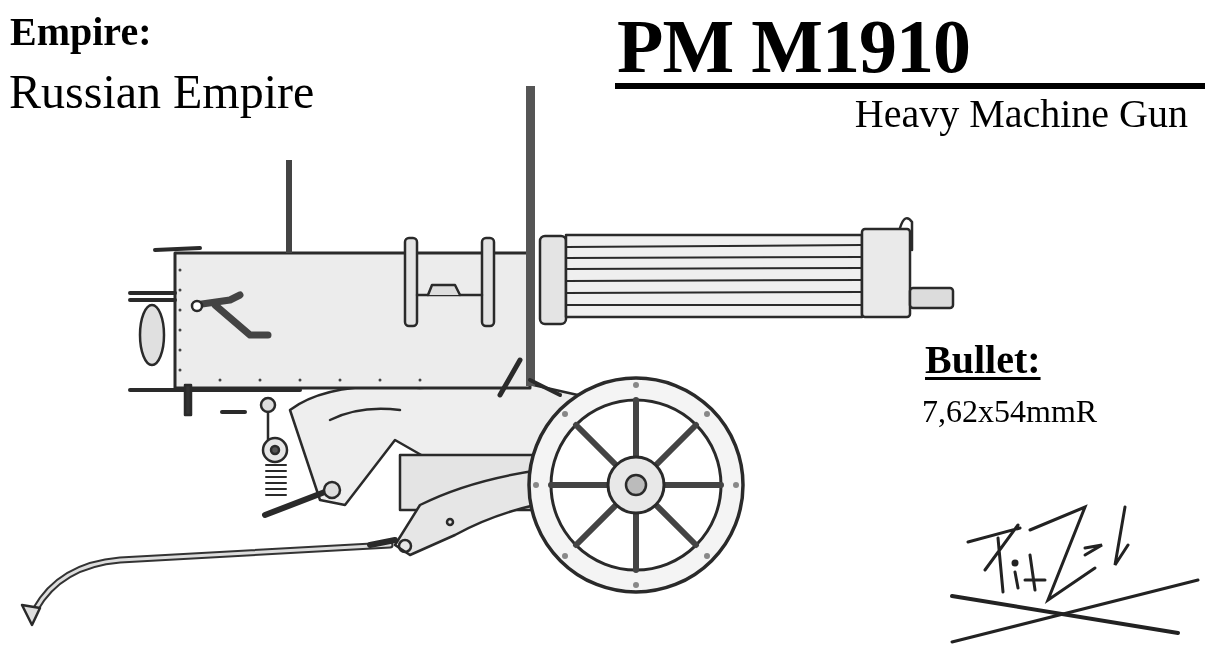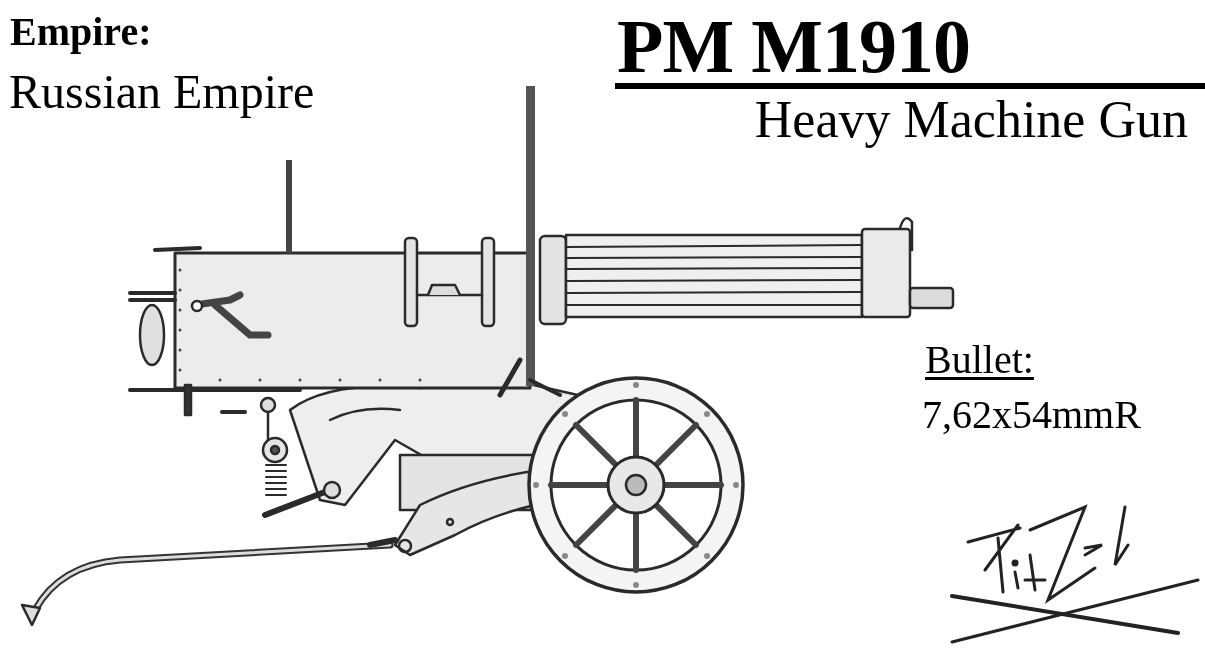--- a/index.html
+++ b/index.html
@@ -2,23 +2,23 @@
 <html><head>
   <meta charset="utf-8">
   <style>
     html, body { margin: 0; padding: 0; background: #ffffff; }
     body { width: 1205px; height: 663px; position: relative; overflow: hidden; font-family: "Liberation Serif", serif; color: #000; }
     .abs { position: absolute; }
     .country-label { left: 10px; top: 12px; font-size: 40px; font-weight: bold; line-height: 1; }
     .country-value { left: 9px; top: 68px; font-size: 48px; line-height: 1; }
     .title { left: 617px; top: 8px; font-size: 76px; font-weight: bold; line-height: 1; letter-spacing: -1px; }
     .title-rule { left: 615px; top: 83px; width: 590px; height: 6px; background: #000; }
-    .subtitle { right: 17px; top: 94px; font-size: 52px; line-height: 1; }
-    .bullet-label { left: 925px; top: 340px; font-size: 40px; font-weight: normal; line-height: 1; text-decoration: underline; text-decoration-thickness: 3px; text-underline-offset: 4px; }
-    .bullet-value { left: 922px; top: 395px; font-size: 40px; line-height: 1; }
+    .subtitle { right: 17px; top: 94px; font-size: 40px; line-height: 1; }
+    .bullet-label { left: 925px; top: 340px; font-size: 40px; font-weight: bold; line-height: 1; text-decoration: underline; text-decoration-thickness: 3px; text-underline-offset: 4px; }
+    .bullet-value { left: 922px; top: 395px; font-size: 32px; line-height: 1; }
     svg.drawing { position: absolute; left: 0; top: 0; }
   </style>
 </head>
 <body>
 
 <div class="abs country-label">Empire:</div>
 <div class="abs country-value">Russian Empire</div>
 
 <div class="abs title">PM M1910</div>
 <div class="abs title-rule"></div>

